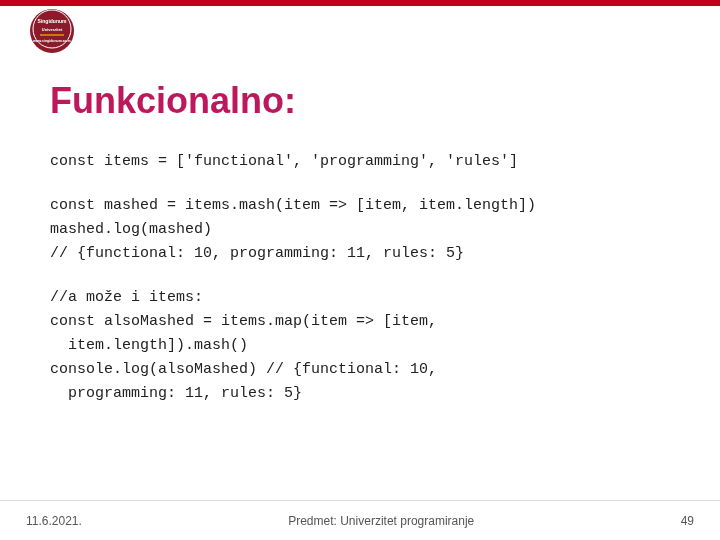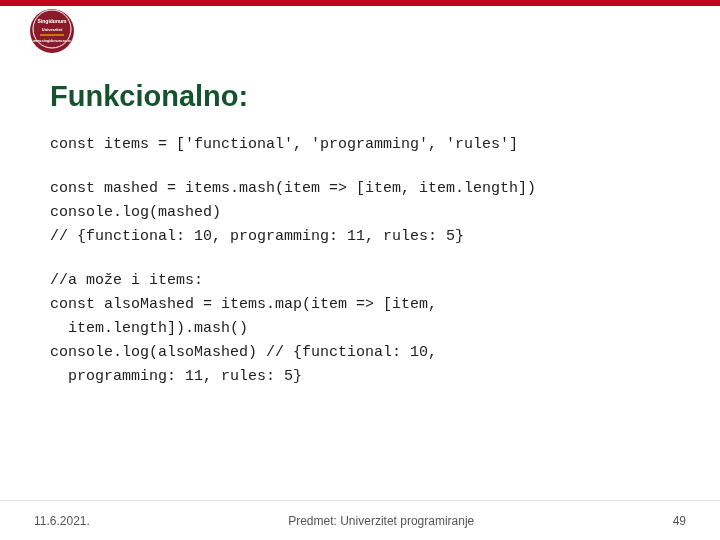--- a/index.html
+++ b/index.html
@@ -63,24 +63,24 @@
       position: absolute;
       top: 60px;
       left: 0;
       right: 0;
       bottom: 40px;
       padding: 20px 50px 10px 50px;
     }
 
     
     .slide-title {
-      font-size: 29px;
+      font-size: 36px;
       font-weight: bold;
-      color: #14532d;
-      margin-bottom: 20px;
+      color: #be185d;
+      margin-bottom: 28px;
       font-family: Arial, sans-serif;
     }
 
     
     .code-block {
       font-family: 'Courier New', Courier, monospace;
       font-size: 15px;
       color: #222222;
       line-height: 1.6;
     }
@@ -97,21 +97,21 @@
     
     .footer {
       position: absolute;
       bottom: 0;
       left: 0;
       right: 0;
       height: 40px;
       display: flex;
       align-items: center;
       justify-content: space-between;
-      padding: 0 34px;
+      padding: 0 26px;
       border-top: 1px solid #dddddd;
     }
 
     .footer-left {
       font-size: 12px;
       color: #555555;
     }
 
     .footer-center {
       font-size: 12px;
@@ -148,21 +148,21 @@
   <div class="slide-title">Funkcionalno:</div>
 
   <div class="code-block">
 
     <div class="code-section">
       <span class="code-line">const items = ['functional', 'programming', 'rules']</span>
     </div>
 
     <div class="code-section">
       <span class="code-line">const mashed = items.mash(item =&gt; [item, item.length])</span>
-      <span class="code-line">console.log(mashed)</span>
+      <span class="code-line">mashed.log(mashed)</span>
       <span class="code-line">// {functional: 10, programming: 11, rules: 5}</span>
     </div>
 
     <div class="code-section">
       <span class="code-line">//a može i items:</span>
       <span class="code-line">const alsoMashed = items.map(item =&gt; [item,</span>
       <span class="code-line">  item.length]).mash()</span>
       <span class="code-line">console.log(alsoMashed) // {functional: 10,</span>
       <span class="code-line">  programming: 11, rules: 5}</span>
     </div>

